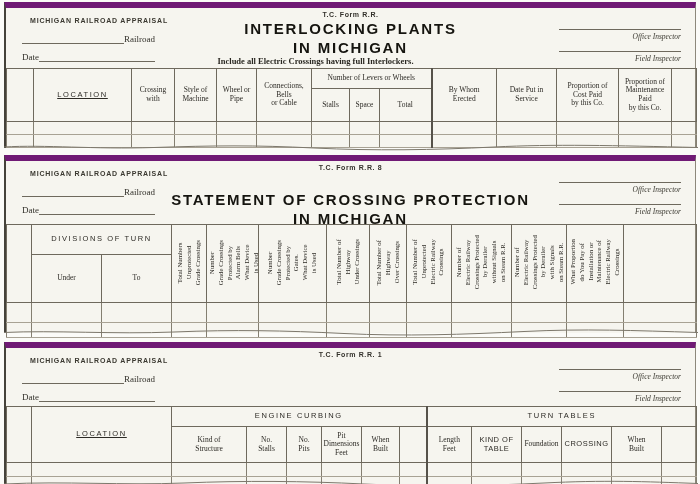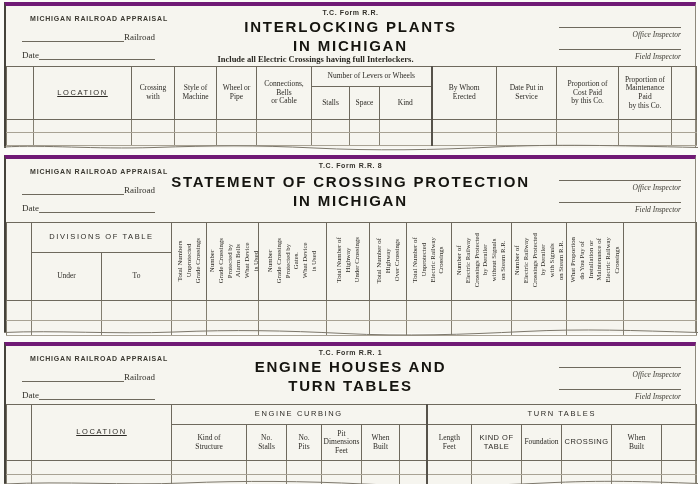--- a/index.html
+++ b/index.html
@@ -6,21 +6,21 @@
   body{
     width:700px;height:484px;position:relative;
     background:#fbfbf8;
     font-family:"Liberation Serif", serif;
     color:#262420;
     overflow:hidden;
   }
   .form{
     position:absolute;left:4px;width:692px;
     background:#f6f5ef;
-    border-top:4px solid #701a75;
+    border-top:6px solid #701a75;
     border-left:2px solid #45423a;
     border-right:1px solid #8d887b;
     box-sizing:border-box;
   }
   #form1{top:2px;height:146px;}
   #form2{top:155px;height:178px;}
   #form3{top:342px;height:142px;}
 
   .appraisal{
     position:absolute;left:24px;top:9px;
@@ -39,21 +39,21 @@
     font-family:"Liberation Sans",sans-serif;font-weight:bold;
     font-size:7px;letter-spacing:0.6px;color:#33312b;
   }
   .title{
     position:absolute;left:0;width:100%;text-align:center;
     font-family:"Liberation Sans",sans-serif;font-weight:bold;
     font-size:15px;letter-spacing:1.8px;line-height:1.25;color:#15140f;
     white-space:pre-line;
   }
   #form1 .title{top:12px;}
-  #form2 .title{top:14px;}
+  #form2 .title{top:30px;}
   #form3 .title{top:12px;}
   .subtitle{
     position:absolute;top:48px;left:0;width:100%;text-align:center;
     transform:translateX(-35px);
     font-size:8.5px;font-weight:bold;color:#2a2822;
   }
   .insp{position:absolute;right:14px;width:122px;}
   .insp .line{border-bottom:1px solid #6e695d;height:1px;margin-bottom:2px;}
   .insp .ilabel{
     text-align:right;font-style:italic;font-size:7.5px;color:#3b3931;
@@ -155,21 +155,21 @@
 by this Co.</td>
       <td rowspan="2">Proportion of
 Maintenance
 Paid
 by this Co.</td>
       <td rowspan="2"></td>
     </tr>
     <tr style="height:33px">
       <td>Stalls</td>
       <td>Space</td>
-      <td>Kind</td>
+      <td>Total</td>
     </tr>
     <tr class="body" style="height:13px">
       <td></td>
           <td></td>
           <td></td>
           <td></td>
           <td></td>
           <td></td>
           <td></td>
           <td></td>
@@ -230,21 +230,21 @@
         <col style="width:37px">
       <col style="width:45px">
         <col style="width:60px">
         <col style="width:55px">
         <col style="width:57px">
       <col style="width:73px">
     </colgroup>
     <tbody>
         <tr style="height:30px">
       <td rowspan="2"></td>
-      <td colspan="2" class="grp">DIVISIONS OF TABLE</td>
+      <td colspan="2" class="grp">DIVISIONS OF TURN</td>
       <td rowspan="2" class="v"><span class="vtext">Total Numbers
 Unprotected
 Grade Crossings</span></td>
       <td rowspan="2" class="v"><span class="vtext">Number
 Grade Crossings
 Protected by
 Alarm Bells
 What Device
 is Used</span></td>
       <td rowspan="2" class="v"><span class="vtext">Number
@@ -322,22 +322,20 @@
   <svg class="wavy" viewBox="0 0 694 8" preserveAspectRatio="none">
     <path d="M0 4.5 C 50 2, 110 6.5, 170 4 S 280 2.5, 340 5.5 S 460 6.5, 520 3.5 S 630 2.5, 694 4.5" fill="none" stroke="#7d786c" stroke-width="1"></path>
   </svg>
 </div>
 
 <div class="form" id="form3">
   <div class="appraisal">MICHIGAN RAILROAD APPRAISAL</div>
   <div class="fill-line railroad"><span class="fill"></span><span class="lbl">Railroad</span></div>
   <div class="fill-line date"><span class="lbl">Date</span><span class="fill fill-date"></span></div>
   <div class="formno">T.C. Form R.R. 1</div>
-  <div class="title">ENGINE HOUSES AND
-TURN TABLES</div>
   <div class="insp insp-office">
     <div class="line"></div>
     <div class="ilabel">Office Inspector</div>
   </div>
   <div class="insp insp-field">
     <div class="line"></div>
     <div class="ilabel">Field Inspector</div>
   </div>
   <table class="grid">
     <colgroup>

